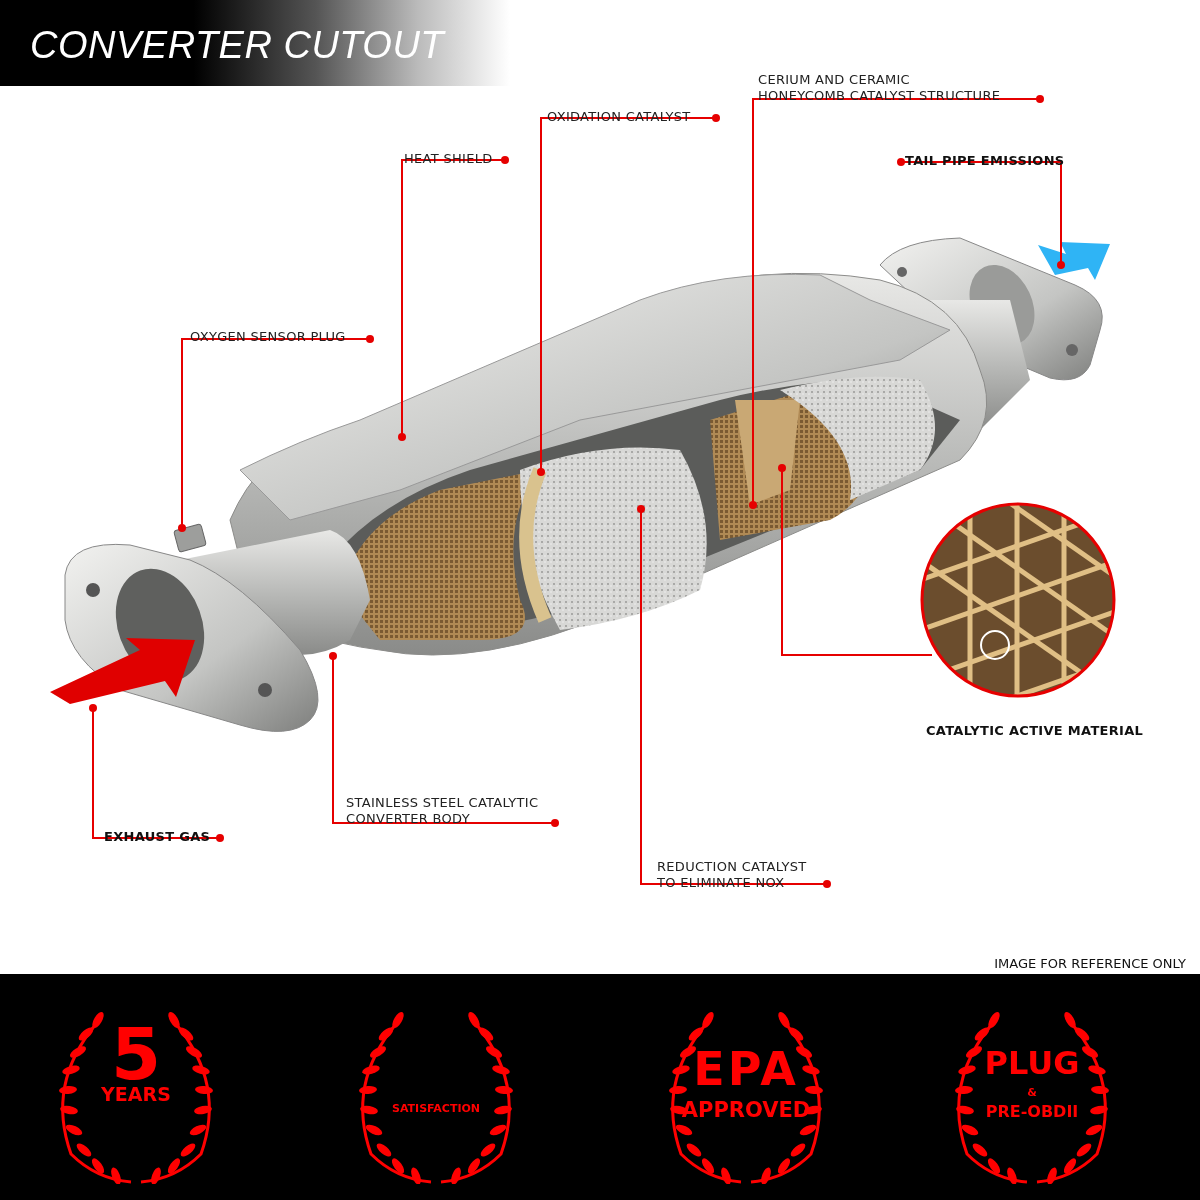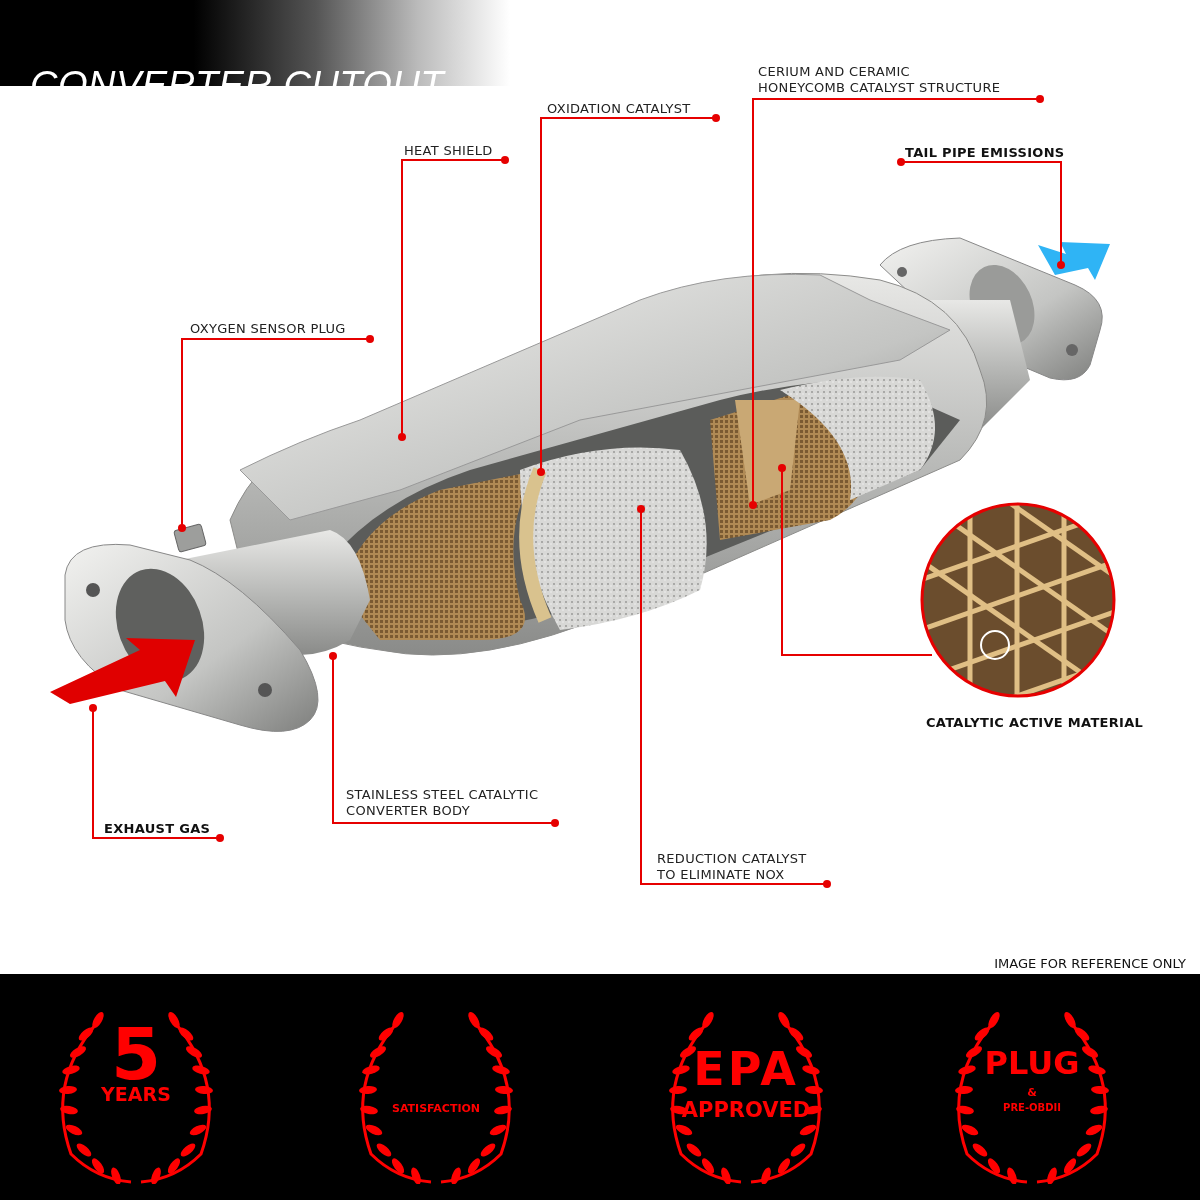--- a/index.html
+++ b/index.html
@@ -3,25 +3,25 @@
 <meta charset="utf-8">
 <style>
   html, body { margin: 0; padding: 0; background: #ffffff; }
   body { width: 1200px; height: 1200px; position: relative; overflow: hidden; font-family: "Liberation Sans", sans-serif; }
   .header-bar {
     position: absolute; left: 0; top: 0; width: 510px; height: 86px;
     background: linear-gradient(to right, #000 0%, #000 38%, #555 62%, #bbb 82%, #fff 100%);
   }
   .header-title {
     position: absolute; left: 30px; top: 24px; color: #fff; font-style: italic;
-    font-size: 38px; letter-spacing: 0.5px; font-family: "Liberation Sans", sans-serif; margin-top: 40px;
+    font-size: 38px; letter-spacing: 0.5px; font-family: "Liberation Sans", sans-serif;
   }
   .label {
     position: absolute; font-size: 14px; color: #222; letter-spacing: 0.3px; line-height: 16px; white-space: nowrap;
-    font-family: "DejaVu Sans", sans-serif; font-size: 13px;
+    font-family: "DejaVu Sans", sans-serif; font-size: 13px; margin-top: 8px;
   }
   .label.bold { font-weight: bold; color: #111; }
   svg.overlay { position: absolute; left: 0; top: 0; }
   .disclaimer { position: absolute; right: 14px; top: 956px; font-size: 13px; color: #111; font-family: "DejaVu Sans", sans-serif; }
   .footer {
     position: absolute; left: 0; top: 974px; width: 1200px; height: 226px; background: #000;
   }
   .badge { position: absolute; top: 1004px; width: 220px; height: 180px; }
   .badge svg { position: absolute; left: 0; top: 0; }
   .badge-text { position: absolute; left: 0; width: 100%; text-align: center; color: #ff0000; font-weight: bold; font-family: "DejaVu Sans", sans-serif; }
@@ -230,14 +230,14 @@
   <div class="badge-text" style="top:38px; font-size:46px; letter-spacing:3px;">EPA</div>
   <div class="badge-text" style="top:94px; font-size:21px;">APPROVED</div>
 </div>
 
 <div class="badge" style="left:922px;">
   <svg width="220" height="180">
       <use href="#laurel"></use>
     </svg>
   <div class="badge-text" style="top:40px; font-size:32px;">PLUG</div>
   <div class="badge-text" style="top:82px; font-size:11px;">&amp;</div>
-  <div class="badge-text" style="top:98px; font-size:10px;">PRE-OBDII</div>
+  <div class="badge-text" style="top:98px; font-size:16px;">PRE-OBDII</div>
 </div>
 
 </body></html>

